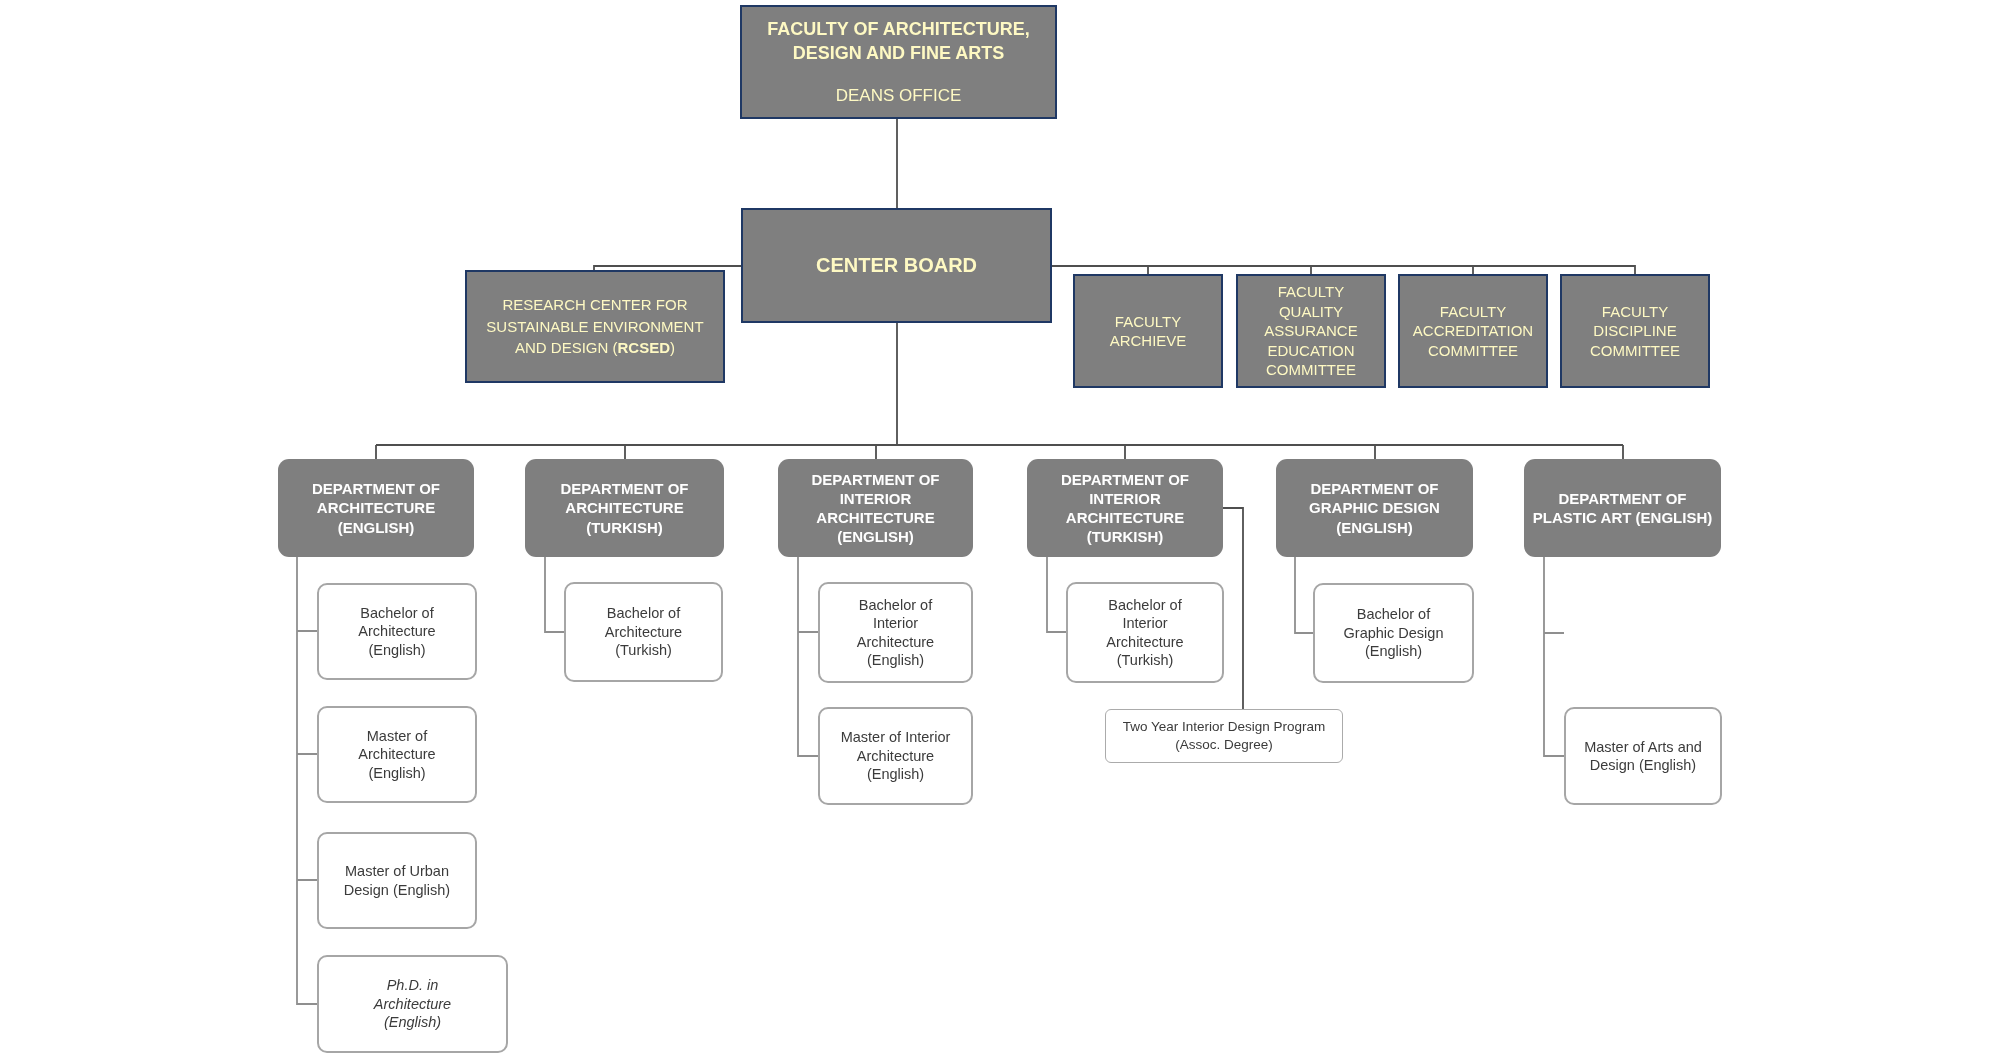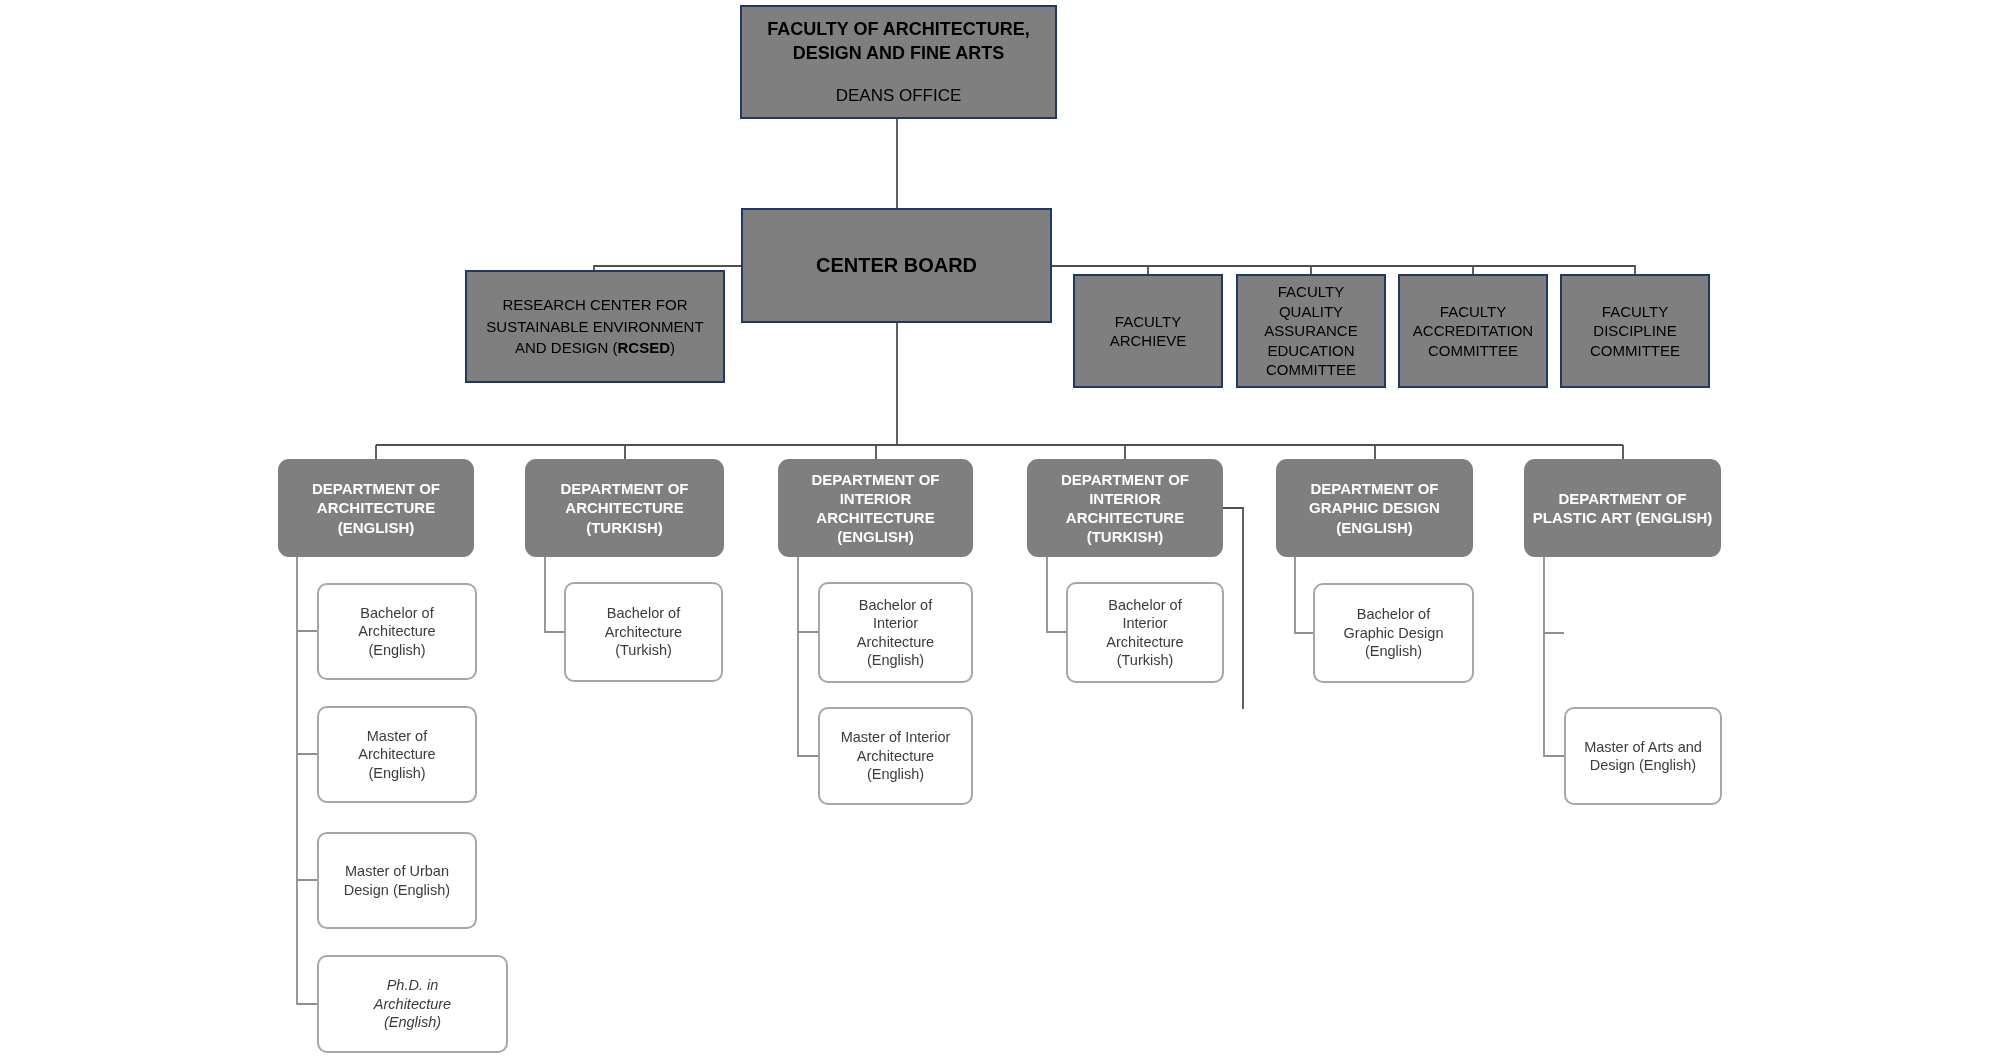--- a/index.html
+++ b/index.html
@@ -7,21 +7,21 @@
     position:relative;width:1999px;height:1058px;background:#ffffff;overflow:hidden;
     font-family:"Liberation Sans", sans-serif;
   }
   .lines{position:absolute;left:0;top:0;width:1999px;height:1058px;pointer-events:none;}
   .n{
     position:absolute;display:flex;flex-direction:column;align-items:center;justify-content:center;
     box-sizing:border-box;text-align:center;
   }
   .t{white-space:pre-line;}
   .dark{
-    background:#7f7f7f;border:2px solid #1f3864;color:#000000;
+    background:#7f7f7f;border:2px solid #1f3864;color:#fef9c3;
   }
   .dept{
     background:#7f7f7f;border-radius:11px;color:#ffffff;font-weight:bold;
     font-size:15px;line-height:1.28;
   }
   .prog{
     background:#ffffff;border:2px solid #a6a6a6;border-radius:10px;color:#3b3b3b;
     font-size:14.5px;line-height:1.27;
   }
   .assoc{
@@ -179,14 +179,18 @@
     <div class="t">Bachelor of
 Graphic Design
 (English)</div>
   </div>
 
   <div class="n prog" style="left:1564px;top:707px;width:158px;height:98px;">
     <div class="t">Master of Arts and
 Design (English)</div>
   </div>
 
+  <div class="n assoc" style="left:1105px;top:709px;width:238px;height:54px;">
+    <div class="t">Two Year Interior Design Program
+(Assoc. Degree)</div>
+  </div>
 
 </div>
 
 </body></html>

